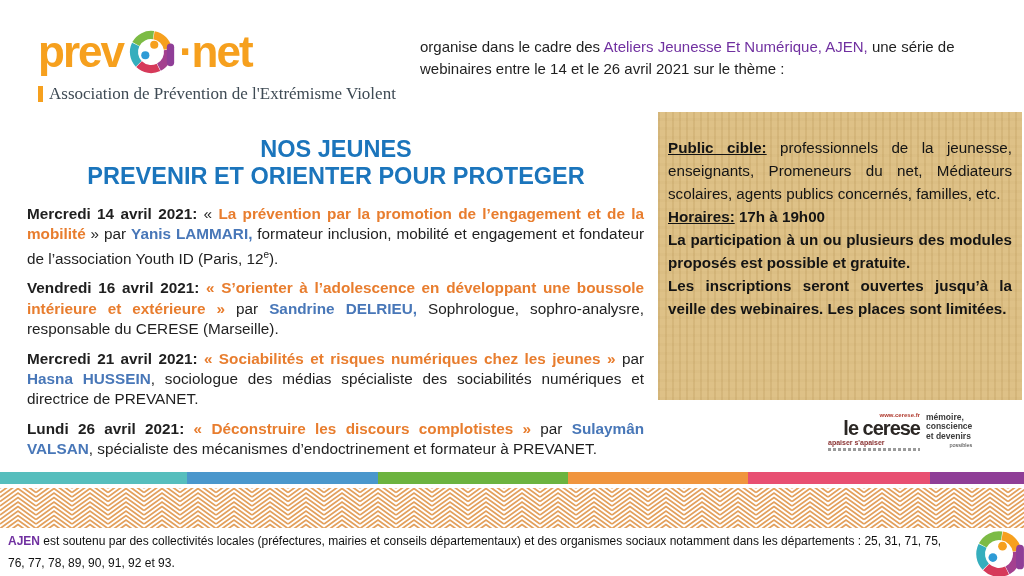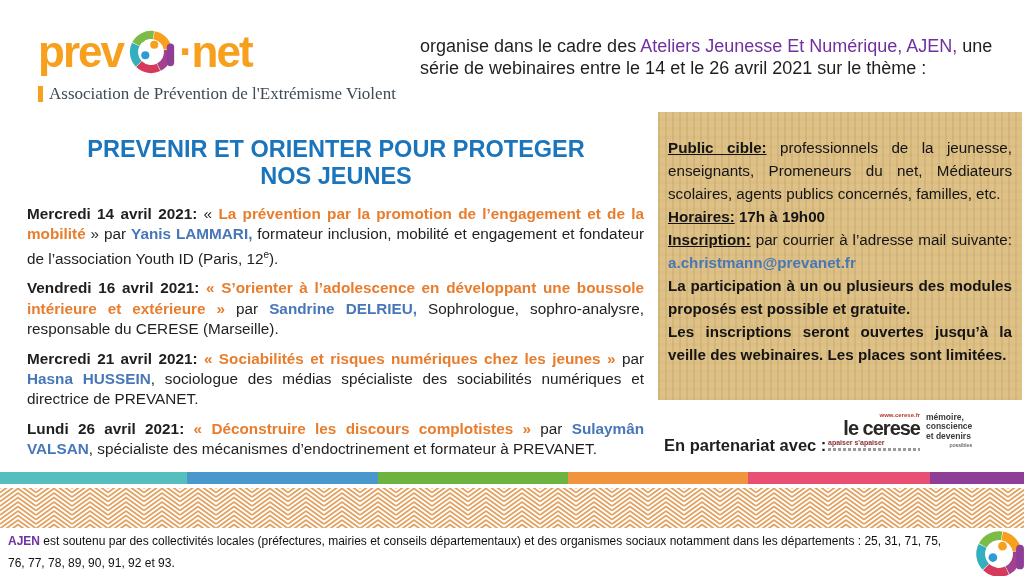--- a/index.html
+++ b/index.html
@@ -8,21 +8,21 @@
 
   
   .logo-block{position:absolute;left:38px;top:22px;}
   .wordmark{display:flex;align-items:center;color:#F6A01E;font-weight:700;
             font-size:44px;letter-spacing:-2px;line-height:60px;}
   .wordmark .aglyph{width:52px;height:52px;margin:0 2px;}
   .logo-subtitle{display:flex;align-items:center;margin-top:2px;}
   .logo-subtitle .bar{width:5px;height:16px;background:#F6A01E;margin-right:6px;}
   .logo-subtitle .txt{font-family:"Liberation Serif",serif;font-size:17px;color:#3E4A54;text-align:right;}
 
-  .intro{position:absolute;left:420px;top:36px;width:586px;font-size:18px;line-height:21.5px;}
+  .intro{position:absolute;left:420px;top:36px;width:586px;font-size:15px;line-height:21.5px;}
   .intro .purple{color:#7030A0;}
 
   
   .main-title{position:absolute;left:30px;top:136px;width:612px;text-align:center;
               color:#1B75BC;font-weight:700;font-size:23.5px;line-height:27px;}
   .events{position:absolute;left:27px;top:204px;width:617px;font-size:15.3px;line-height:20.4px;}
   .ev{margin:0 0 9px 0;text-align:justify;}
   .ev .d{font-weight:700;}
   .ev .t{color:#E87D2E;font-weight:700;}
   .ev .s{color:#4877B8;font-weight:700;}
@@ -100,43 +100,41 @@
       <span class="bar"></span>
       <span class="txt">Association de Prévention de l'Extrémisme Violent</span>
     </div>
   </div>
 
   <div class="intro">
     <span>organise dans le cadre des </span><span class="purple">Ateliers Jeunesse Et Numérique, AJEN,</span><span> une série de webinaires entre le 14 et le 26 avril 2021 sur le thème :</span>
   </div>
 
   <div class="main-title">
+    <div>NOS JEUNES</div>
     <div>PREVENIR ET ORIENTER POUR PROTEGER</div>
-    <div>NOS JEUNES</div>
   </div>
 
   <div class="events">
     <p class="ev"><span class="d">Mercredi 14 avril 2021:</span><span> « </span><span class="t">La prévention par la promotion de l’engagement et de la mobilité</span><span> » par </span><span class="s">Yanis LAMMARI,</span><span> formateur inclusion, mobilité et engagement et fondateur de l’association Youth ID (Paris, 12</span><sup>e</sup><span>).</span></p>
 
     <p class="ev"><span class="d">Vendredi 16 avril 2021:</span><span class="t"> </span><span class="t">« S’orienter à l’adolescence en développant une boussole intérieure et extérieure »</span><span> par </span><span class="s">Sandrine DELRIEU,</span><span> Sophrologue, sophro-analysre, responsable du CERESE (Marseille).</span></p>
 
     <p class="ev"><span class="d">Mercredi 21 avril 2021:</span><span class="t"> </span><span class="t">« Sociabilités et risques numériques chez les jeunes »</span><span> par </span><span class="s">Hasna HUSSEIN</span><span>, sociologue des médias spécialiste des sociabilités numériques et directrice de PREVANET.</span></p>
 
     <p class="ev"><span class="d">Lundi 26 avril 2021:</span><span class="t"> </span><span class="t">« Déconstruire les discours complotistes »</span><span> par </span><span class="s">Sulaymân VALSAN</span><span>, spécialiste des mécanismes d’endoctrinement et formateur à PREVANET.</span></p>
   </div>
 
   <div class="sidebar">
     <p><span class="lbl">Public cible:</span><span> professionnels de la jeunesse, enseignants, Promeneurs du net, Médiateurs scolaires, agents publics concernés, familles, etc.</span></p>
     <p><span class="lbl">Horaires:</span><span class="bold"> 17h à 19h00</span></p>
-    <p><span class="lbl">Inscription:</span><span> par courrier à l’adresse mail suivante: </span><span class="email">a.christmann@prevanet.fr</span></p>
     <p class="bold">La participation à un ou plusieurs des modules proposés est possible et gratuite.</p>
     <p class="bold">Les inscriptions seront ouvertes jusqu’à la veille des webinaires. Les places sont limitées.</p>
   </div>
 
-  <div class="partner-label">En partenariat avec :</div>
 
   <div class="cerese">
     <div class="leftcol">
       <div class="url">www.cerese.fr</div>
       <div class="name">le cerese</div>
       <div class="sub">apaiser s'apaiser</div>
       <div class="micro"></div>
     </div>
     <div class="divider"></div>
     <div class="rightcol">

